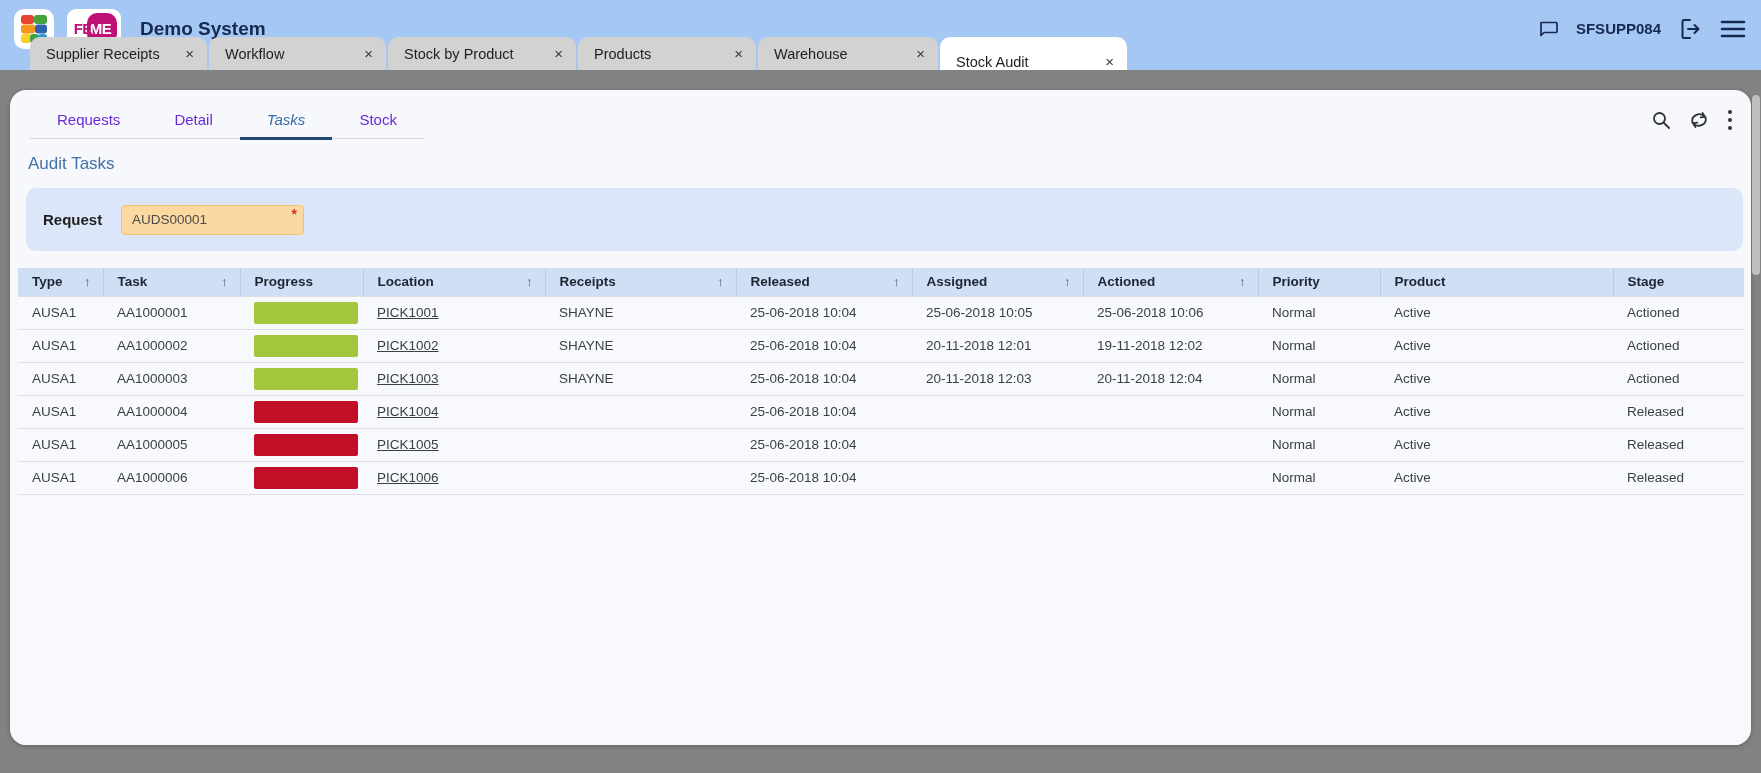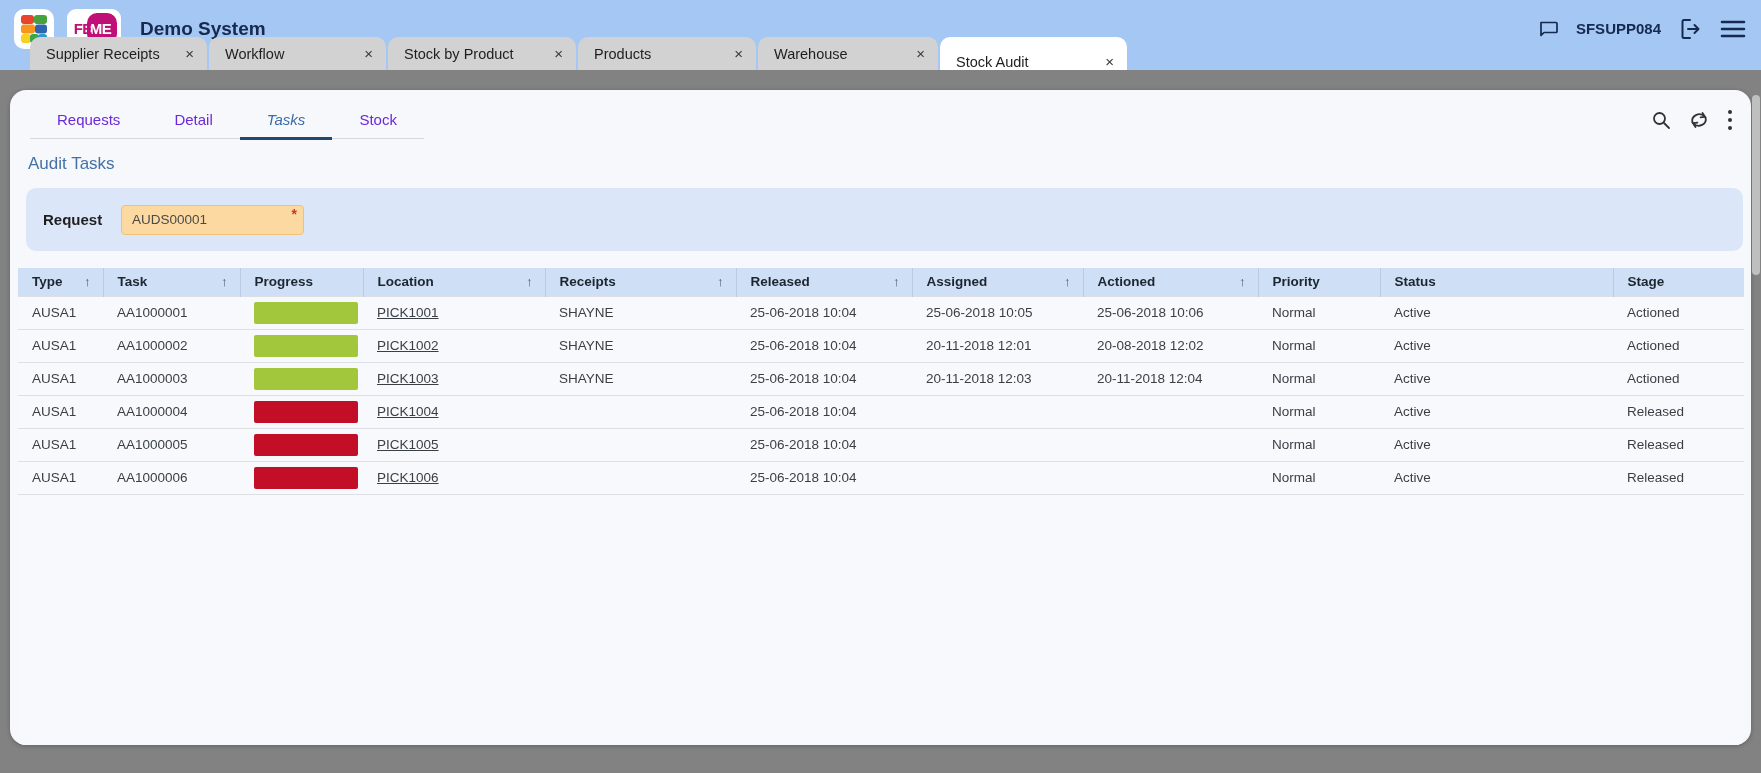--- a/index.html
+++ b/index.html
@@ -242,21 +242,21 @@
                 <span class="sort-arrow">↑</span>
               </span>
             </th>
           <th>
               <span class="th-inner">
                 <span>Priority</span>
               </span>
             </th>
           <th>
               <span class="th-inner">
-                <span>Status</span>
+                <span>Product</span>
               </span>
             </th>
           <th>
               <span class="th-inner">
                 <span>Stage</span>
               </span>
             </th>
         </tr>
       </thead>
       <tbody>
@@ -278,21 +278,21 @@
         <tr>
           <td>AUSA1</td>
           <td>AA1000002</td>
           <td>
               <div class="pbar" data-progress="green"></div>
             </td>
           <td><a class="loc-link">PICK1002</a></td>
           <td>SHAYNE</td>
           <td>25-06-2018 10:04</td>
           <td>20-11-2018 12:01</td>
-          <td>20-08-2018 12:02</td>
+          <td>19-11-2018 12:02</td>
           <td>Normal</td>
           <td>Active</td>
           <td>Actioned</td>
         </tr>
         <tr>
           <td>AUSA1</td>
           <td>AA1000003</td>
           <td>
               <div class="pbar" data-progress="green"></div>
             </td>

